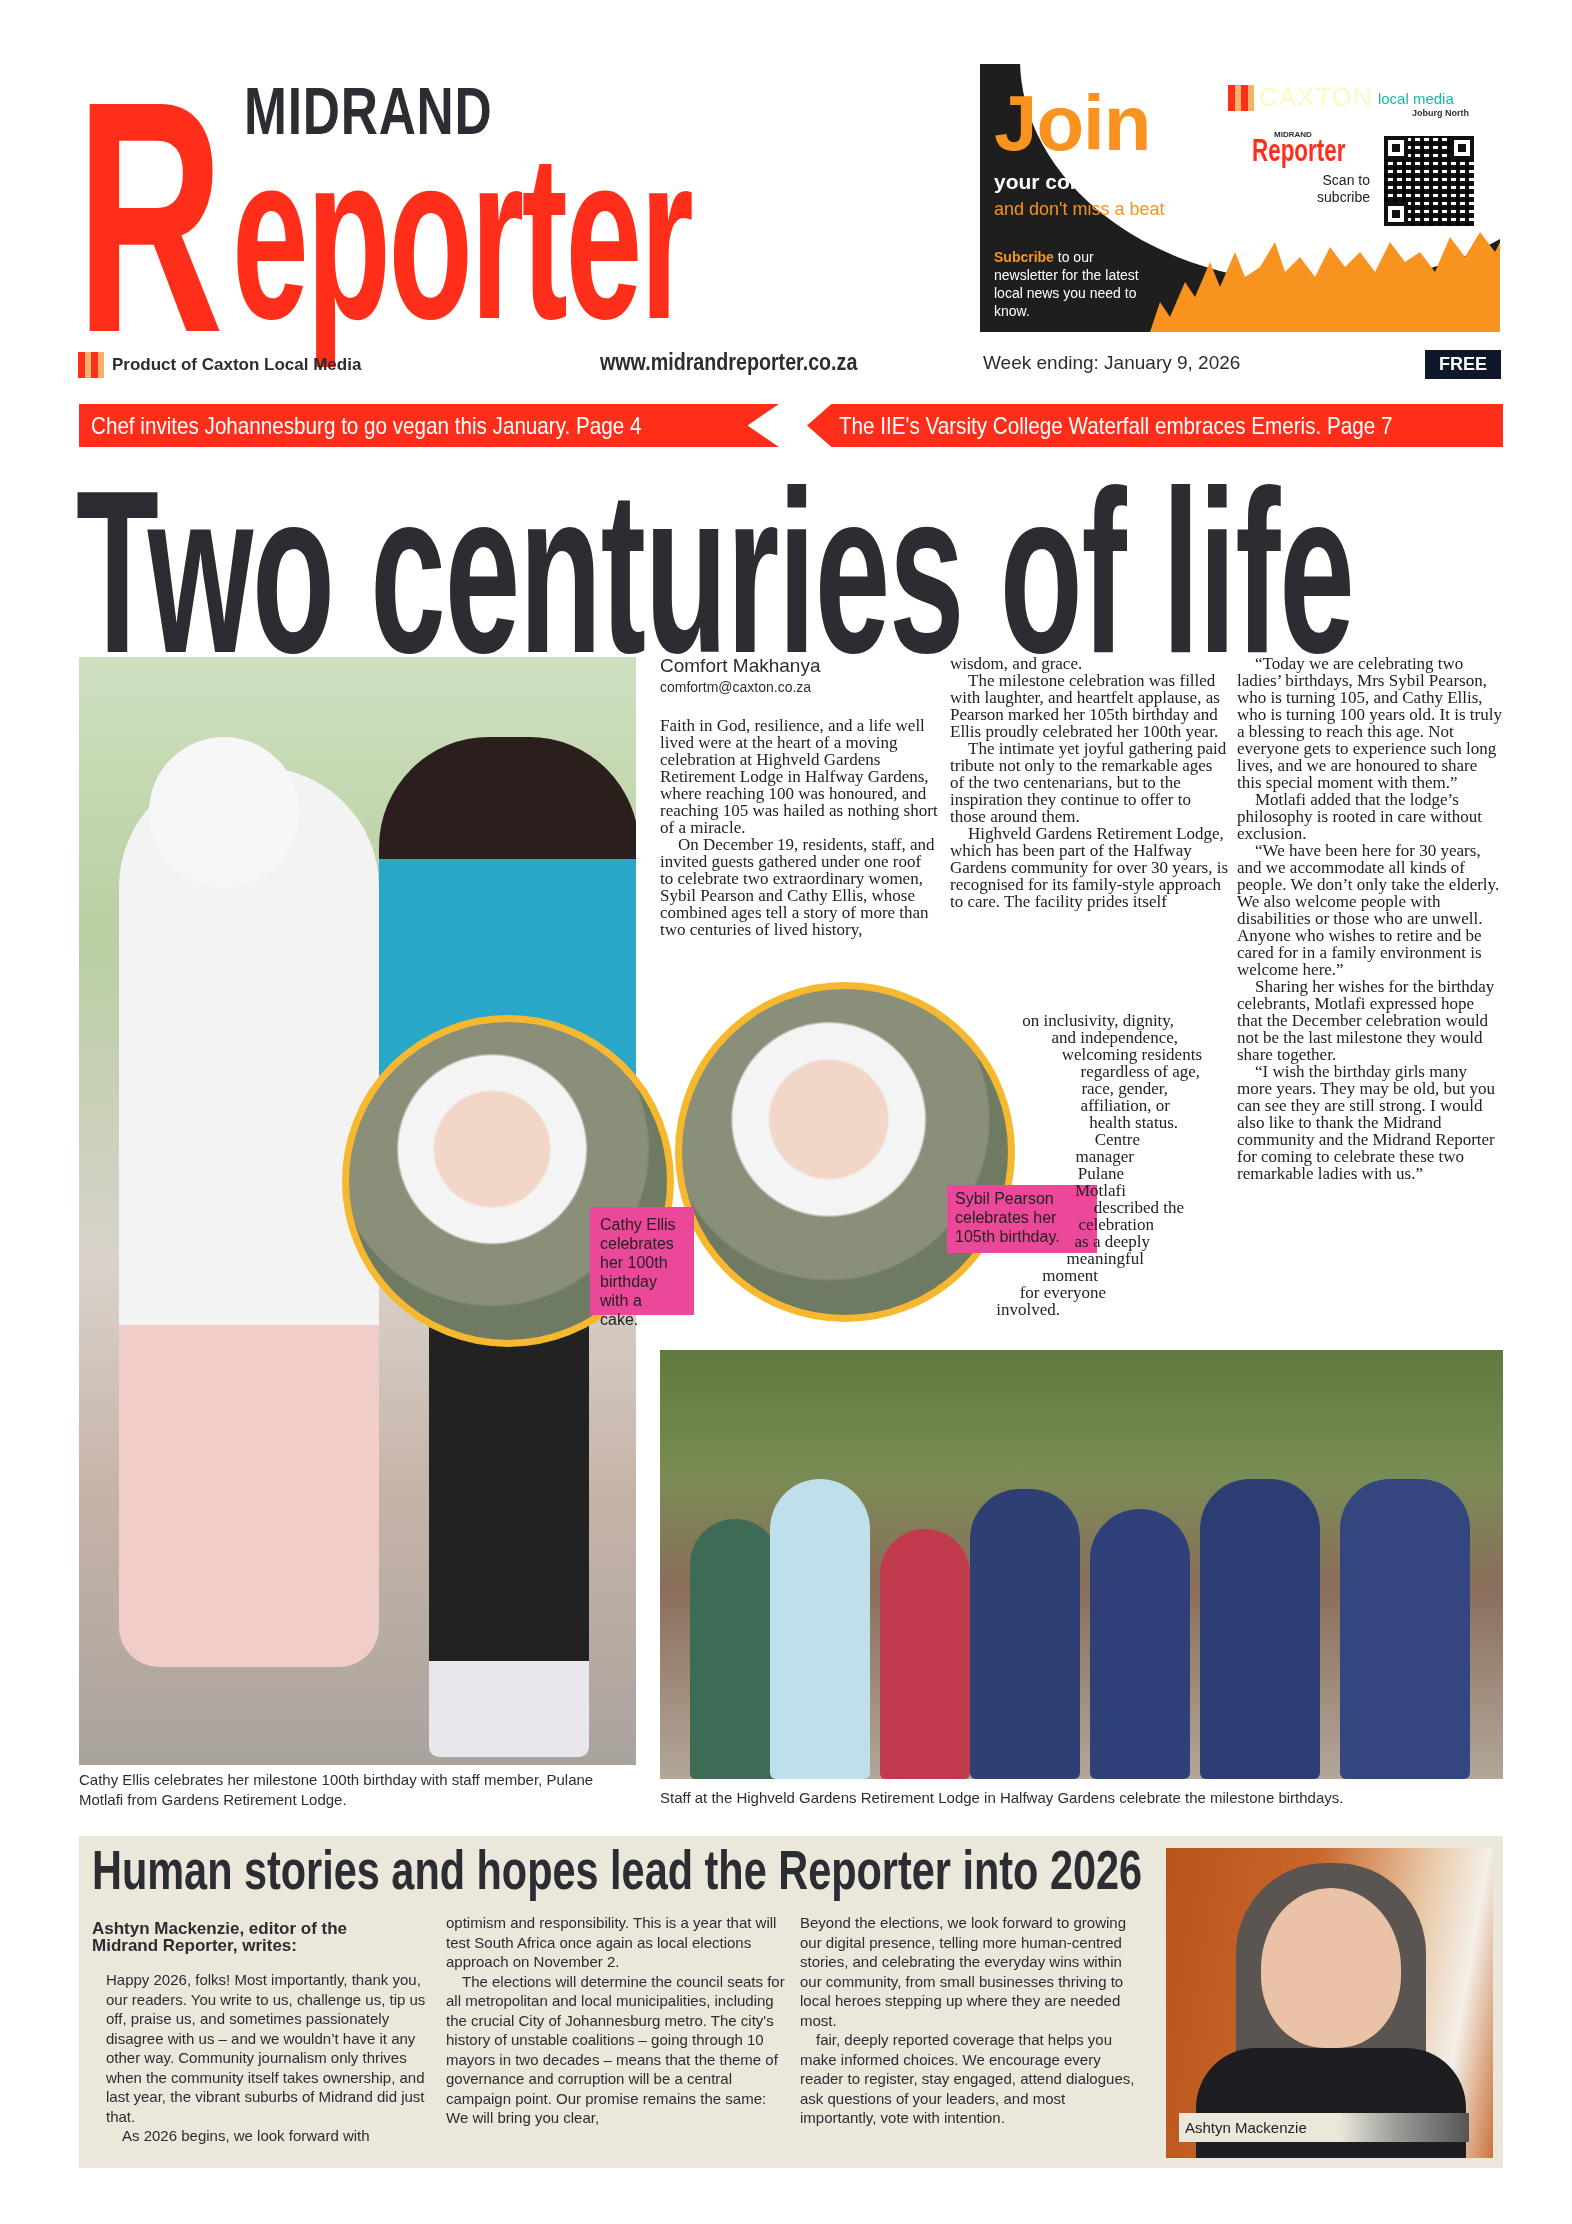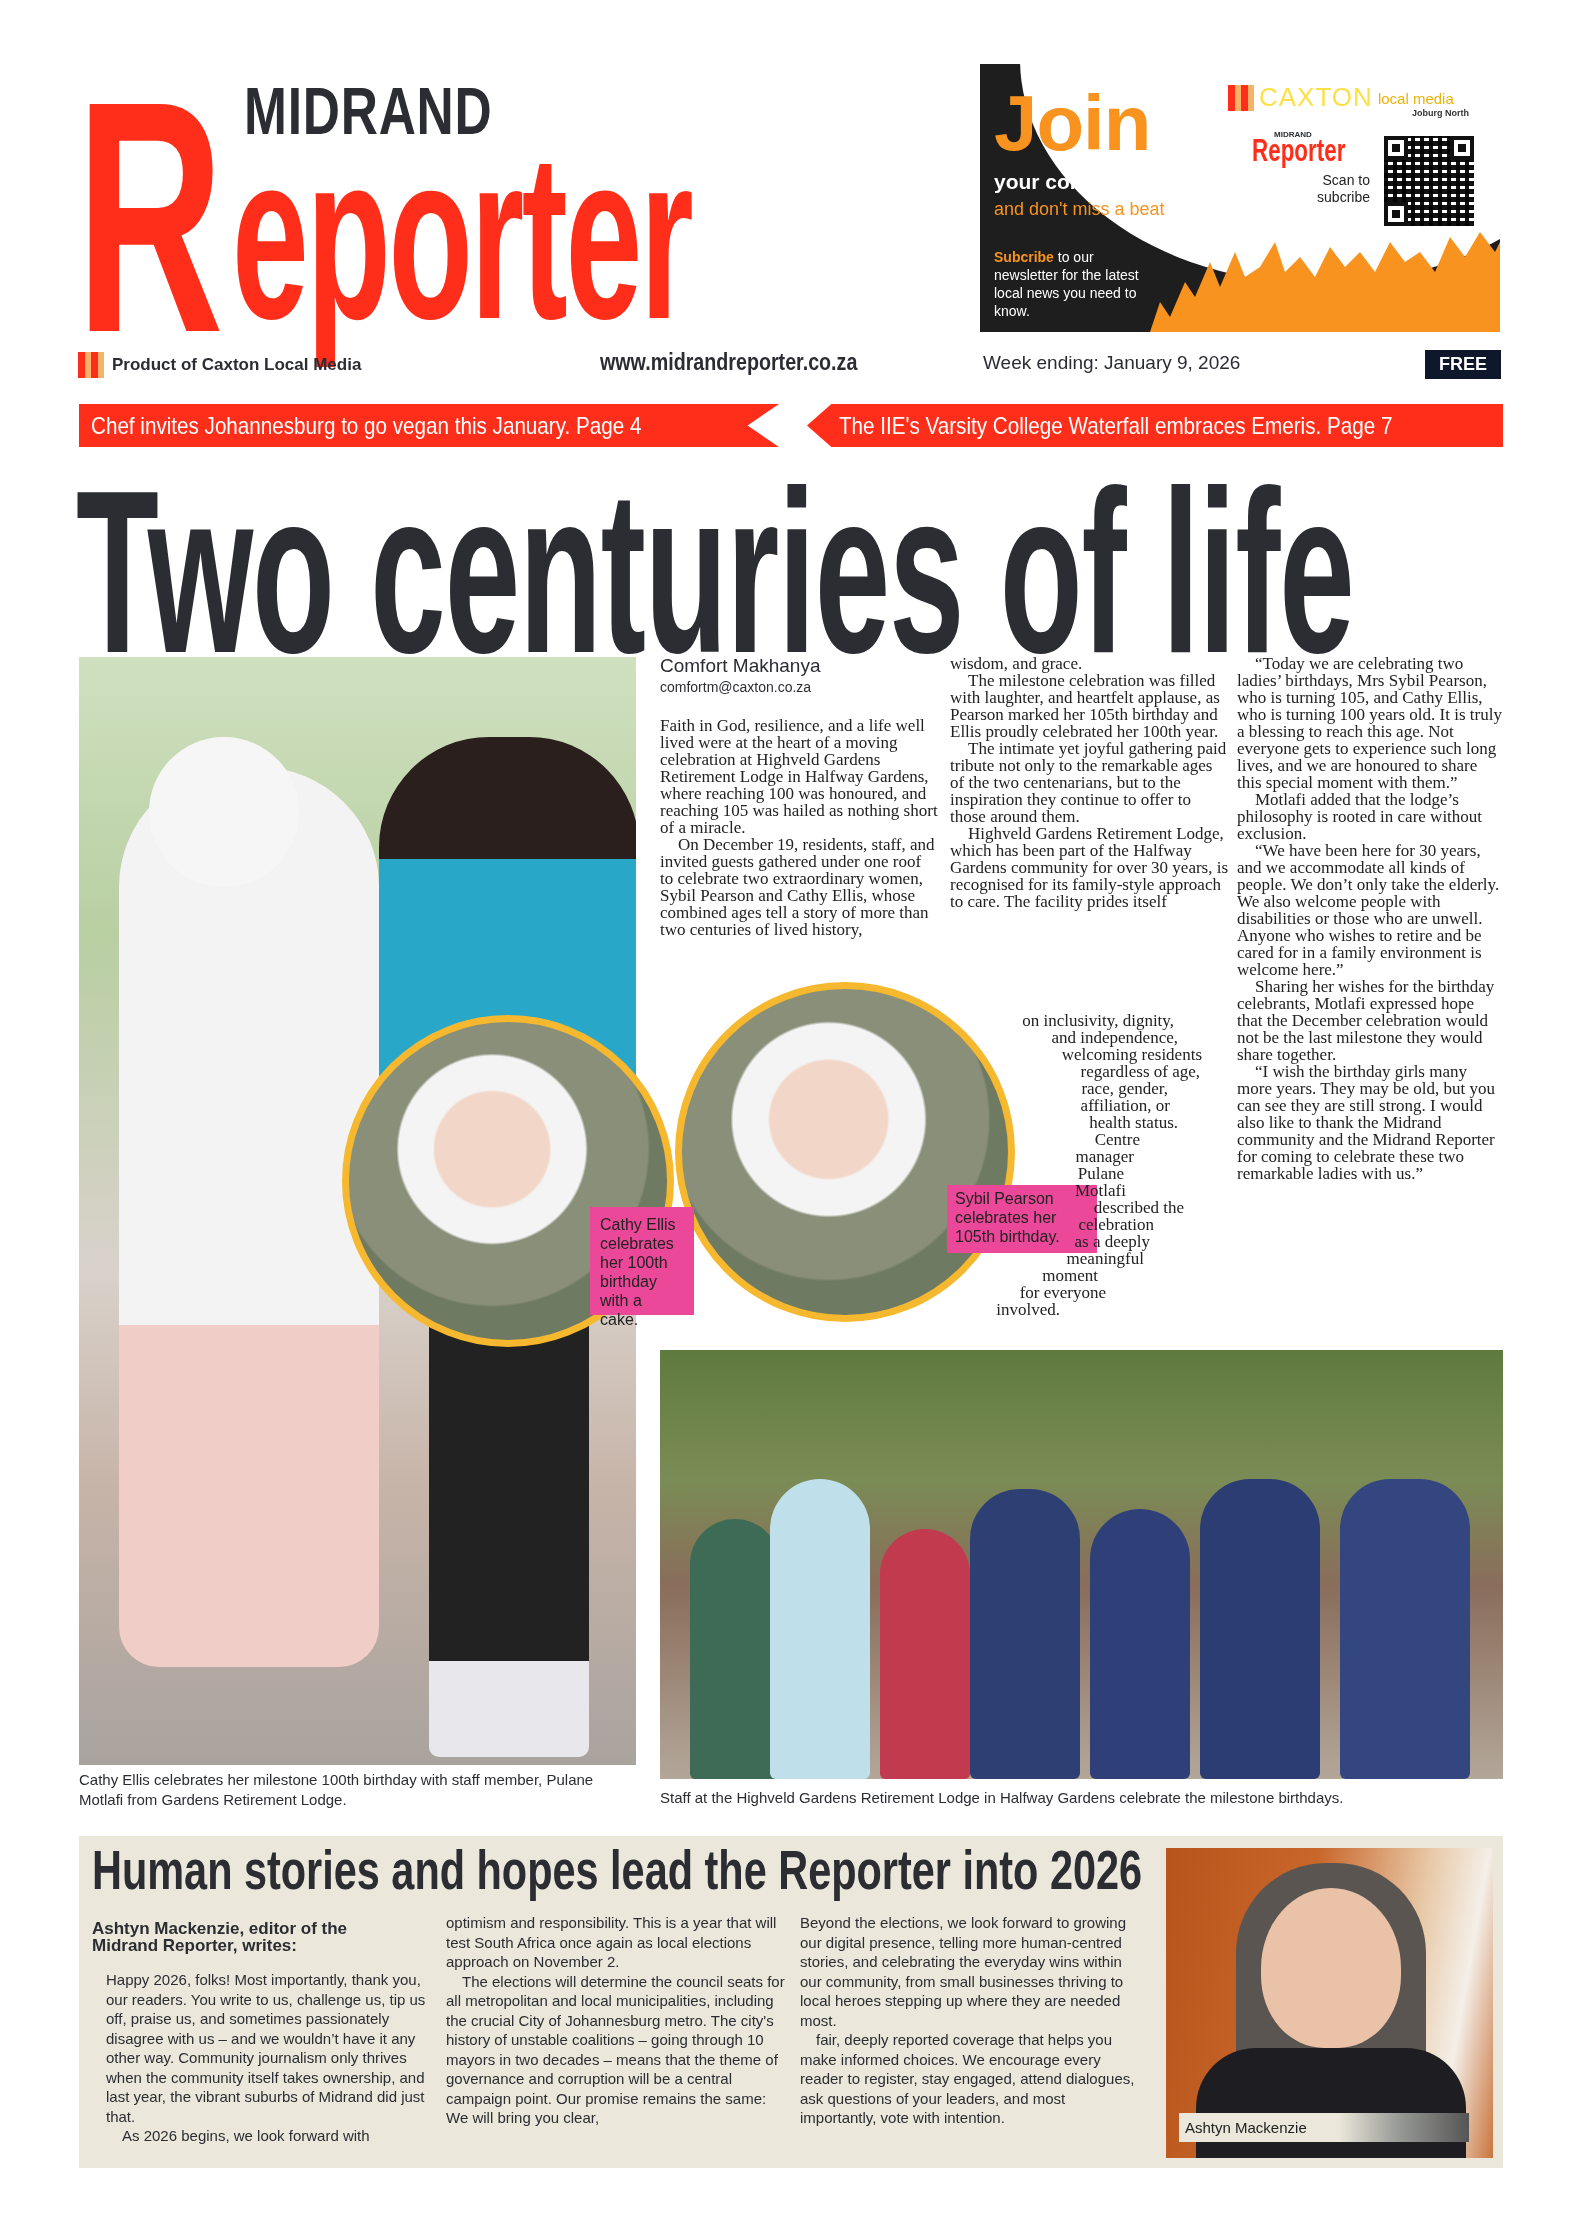--- a/index.html
+++ b/index.html
@@ -17,22 +17,22 @@
 
   
   .ad { left: 980px; top: 64px; width: 520px; height: 268px; background: #1e1e1e; overflow: hidden; }
   .ad-white { position: absolute; right: -120px; top: -230px; width: 600px; height: 450px; border-radius: 50%; background: #fff; }
   .ad-join { position: absolute; left: 14px; top: 20px; color: #f7931e; font-weight: 700; font-size: 78px; line-height: 1; letter-spacing: -1px; }
   .ad-community { position: absolute; left: 14px; top: 106px; color: #fff; font-weight: 700; font-size: 21px; }
   .ad-beat { position: absolute; left: 14px; top: 135px; color: #f7931e; font-size: 18px; }
   .ad-sub { position: absolute; left: 14px; top: 184px; color: #fff; font-size: 14px; line-height: 18px; width: 150px; }
   .ad-sub b { color: #f7931e; margin-top: 15px; }
   .ad-caxton { position: absolute; left: 248px; top: 18px; display: flex; align-items: center; gap: 5px; }
-  .caxton-word { font-size: 26px; color: #fde047; letter-spacing: 1px; }
-  .caxton-local { font-size: 15px; color: #eab308; margin-top: 2px; }
+  .caxton-word { font-size: 26px; color: #fef9c3; letter-spacing: 1px; }
+  .caxton-local { font-size: 15px; color: #14b8a6; margin-top: 2px; }
   .caxton-jn { position: absolute; left: 432px; top: 44px; font-size: 9px; color: #333; font-weight: 700; }
   .ad-rep-small { position: absolute; left: 272px; top: 66px; }
   .ad-rep-small .m { font-size: 8px; font-weight: 700; color: #2b2d33; position: absolute; left: 22px; top: 0; }
   .ad-rep-small .r { font-size: 32px; font-weight: 700; color: #ff2e1a; transform: scaleX(0.7); transform-origin: left top; display: inline-block; line-height: 1; margin-top: 4px; }
   .ad-scan { position: absolute; left: 325px; top: 108px; font-size: 14px; color: #222; text-align: right; line-height: 17px; width: 65px; }
   .qr { position: absolute; left: 404px; top: 72px; width: 90px; height: 90px; background: #fff;
     background-image:
       repeating-linear-gradient(90deg, #111 0 4px, transparent 4px 9px),
       repeating-linear-gradient(0deg, #111 0 5px, transparent 5px 8px);
     background-blend-mode: multiply; }

